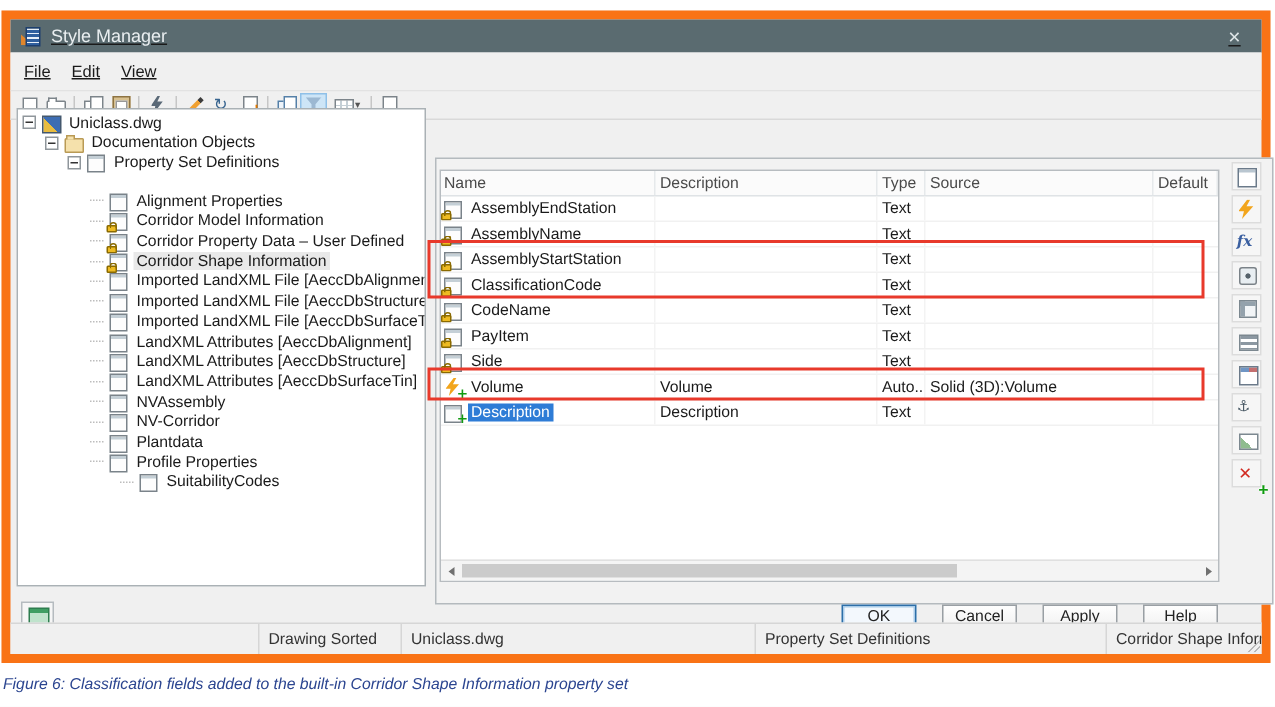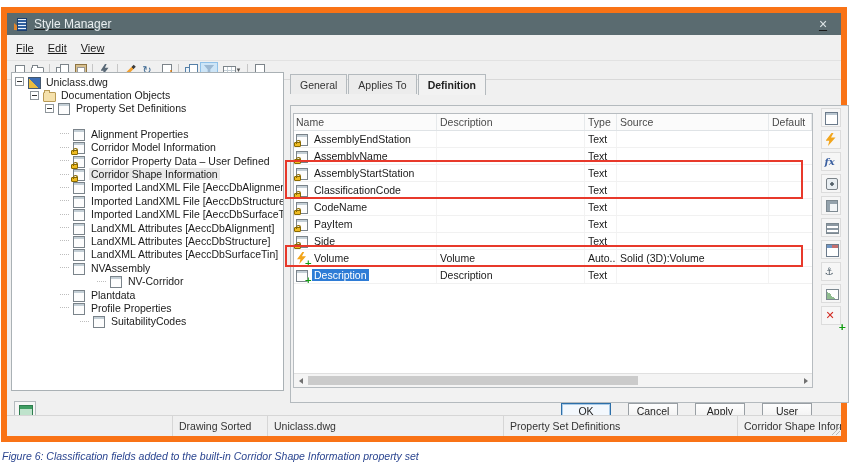--- a/index.html
+++ b/index.html
@@ -392,21 +392,21 @@
 
         <div class="tree-row" style="padding-left: 48px;">
 
           <span class="connector"></span>
           <span class="rowicon ic-property-set">
             
           </span>
           <span class="tree-label">NVAssembly</span>
         </div>
 
-        <div class="tree-row" style="padding-left: 48px; margin-left: 37px;">
+        <div class="tree-row" style="padding-left: 48px;">
 
           <span class="connector"></span>
           <span class="rowicon ic-property-set">
             
           </span>
           <span class="tree-label">NV-Corridor</span>
         </div>
 
         <div class="tree-row" style="padding-left: 48px;">
 
@@ -429,25 +429,20 @@
         <div class="tree-row" style="padding-left: 68px;">
 
           <span class="connector"></span>
           <span class="rowicon ic-property-set">
             
           </span>
           <span class="tree-label">SuitabilityCodes</span>
         </div>
       </div>
 
-    <div class="tabs">
-      <span class="tab">General</span>
-      <span class="tab">Applies To</span>
-      <span class="tab active">Definition</span>
-    </div>
 
     <div class="tab-pane">
 
       <div class="grid-box">
         <div class="grid-header">
           <span class="cell c-name">Name</span>
           <span class="cell c-desc">Description</span>
           <span class="cell c-type">Type</span>
           <span class="cell c-source">Source</span>
           <span class="cell c-default">Default</span>
@@ -646,21 +641,21 @@
 
     </div>
 
     <span class="mini-btn">
       <span class="ic-view-toggle"></span>
     </span>
 
     <span class="btn btn-ok">OK</span>
     <span class="btn btn-cancel">Cancel</span>
     <span class="btn btn-apply">Apply</span>
-    <span class="btn btn-help">User</span>
+    <span class="btn btn-help">Help</span>
 
     <div class="statusbar">
       <span class="seg seg-0"></span>
       <span class="seg seg-1">Drawing Sorted</span>
       <span class="seg seg-2">Uniclass.dwg</span>
       <span class="seg seg-3">Property Set Definitions</span>
       <span class="seg seg-4">Corridor Shape Information</span>
       <span class="resize-grip"></span>
     </div>
 

